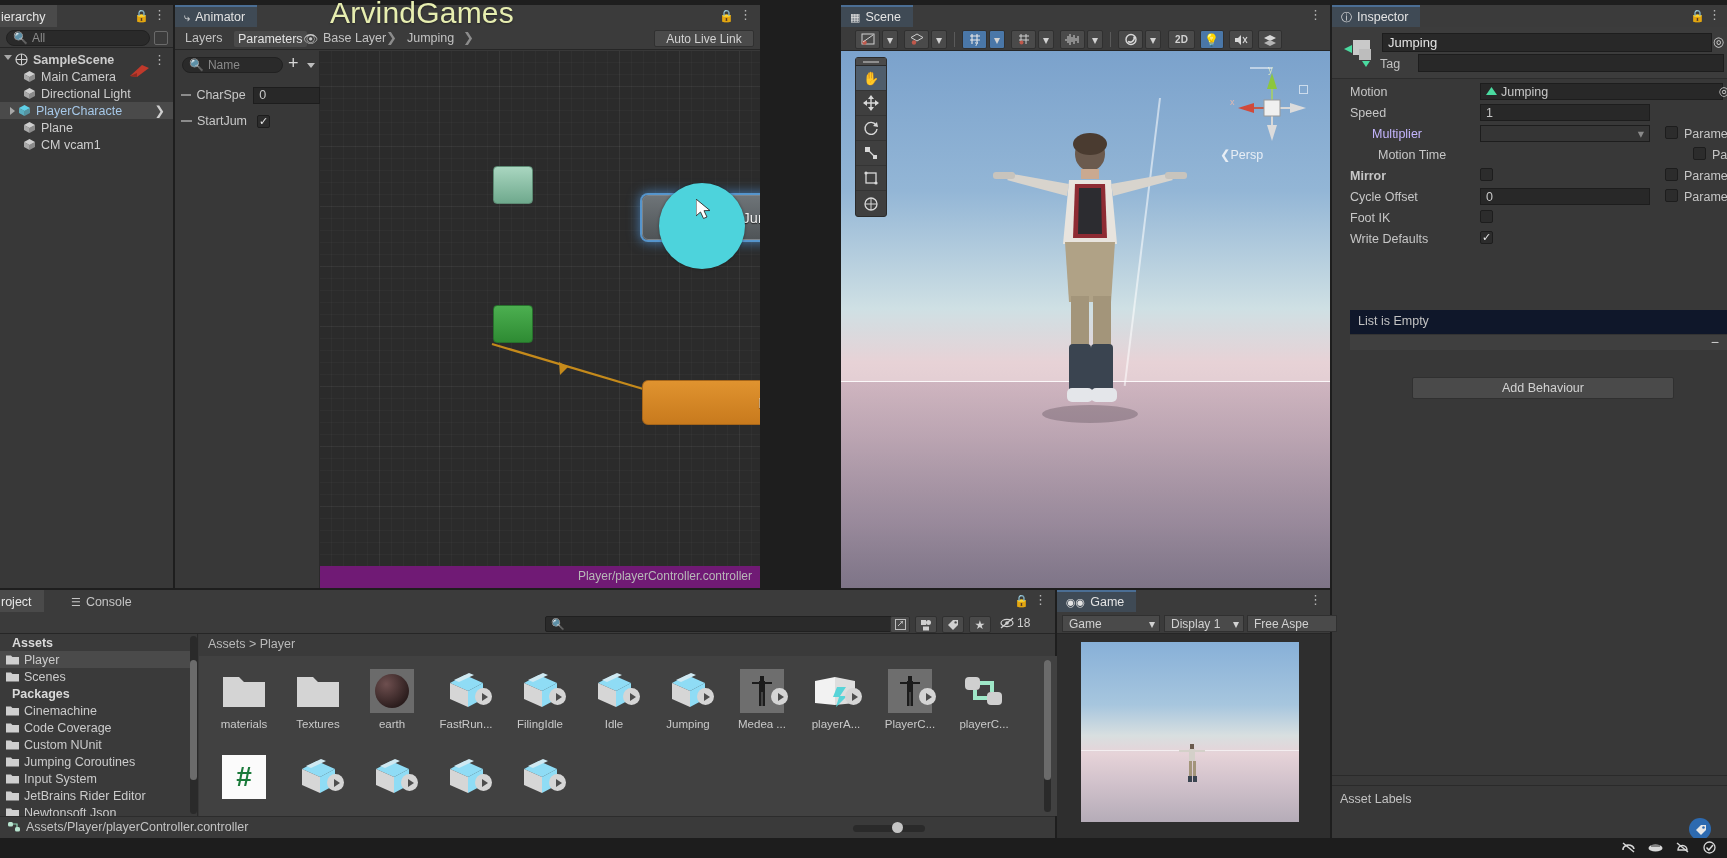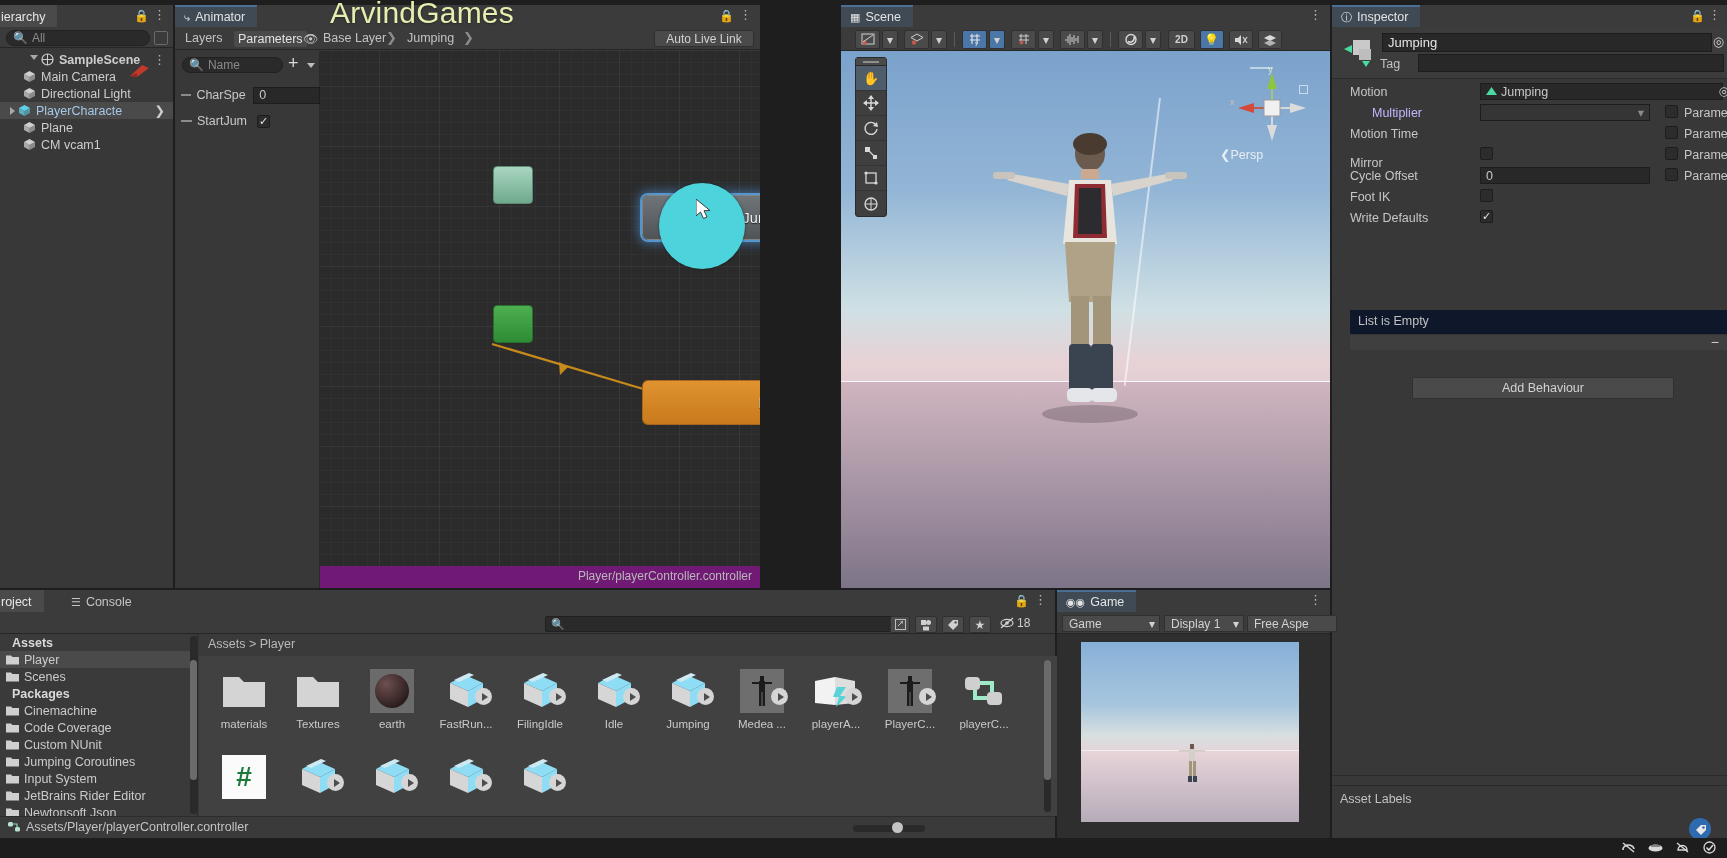--- a/index.html
+++ b/index.html
@@ -105,21 +105,21 @@
     <span class="kebab abs" style="right:7px;top:3px;">⋮</span>
   </div>
   <div class="paneltoolbar" style="left:0;top:22px;width:173px;"></div>
   <div class="searchfield abs" style="left:6px;top:25px;width:144px;">
     <span>🔍</span>
     <span x="All">All</span>
   </div>
   <span class="abs" style="left:154px;top:26px;width:14px;height:14px;border:1px solid #6a6a6a;border-radius:2px;"></span>
 
   <div class="abs" style="left:0;top:46px;width:173px;" id="hierarchy-rows">
-      <div class="row" style="position: relative; padding-left: 26px;">
+      <div class="row" style="position: relative;">
         <span class="tri down" style="margin:0 3px 0 4px;"></span>
         <span class="cube">
           <svg width="13" height="13">
             <circle cx="6.5" cy="6.5" r="5.5" fill="none" stroke="#cfcfcf" stroke-width="1.2"></circle>
             <path d="M6.5 1 L6.5 12 M1 6.5 L12 6.5" stroke="#cfcfcf" stroke-width="1"></path>
           </svg>
         </span>
         <span style="margin-left:5px;font-weight:bold;">SampleScene</span>
         <span class="kebab" style="position:absolute;right:7px;">⋮</span>
       </div>
@@ -452,34 +452,40 @@
         <span class="lbl" style="position:absolute;left:18px;top:2px;">Motion</span>
         <div class="field" style="position:absolute;left:148px;top:0;width:243px;height:17px;gap:4px;">
           <svg width="11" height="9">
             <polygon points="5.5,0 11,8 0,8" fill="#4adba0"></polygon>
           </svg>
           <span>Jumping</span>
         </div>
         <span style="position:absolute;right:-2px;top:1px;color:#cfcfcf;font-size:12px;">◎</span>
       </div>
       <div style="position: relative; height: 21px;">
+        <span class="lbl" style="position:absolute;left:18px;top:2px;">Speed</span>
+        <div class="field" style="position:absolute;left:148px;top:0;width:170px;height:17px;">
+          <span>1</span>
+        </div>
+      </div>
+      <div style="position: relative; height: 21px;">
         <span class="lbl dis" style="position:absolute;left:40px;top:2px;">Multiplier</span>
         <div class="field" style="position:absolute;left:148px;top:0;width:170px;height:17px;background:#353535;justify-content:flex-end;">
           <span style="color:#8a8a8a;">▾</span>
         </div>
         <span class="chk" style="position:absolute;left:333px;top:1px;"></span>
         <span class="lbl" style="position:absolute;left:352px;top:2px;">Parameter</span>
       </div>
-      <div style="position: relative; height: 21px;">
+      <div style="position: relative; height: 21px; margin-left: 28px;">
         <span class="lbl" style="position:absolute;left:18px;top:2px;">Motion Time</span>
         <span class="chk" style="position:absolute;left:333px;top:1px;"></span>
         <span class="lbl" style="position:absolute;left:352px;top:2px;">Parameter</span>
       </div>
       <div style="position: relative; height: 21px;">
-        <span class="lbl" style="position:absolute;left:18px;top:10px;">Mirror</span>
+        <span class="lbl" style="position:absolute;left:18px;top:2px;font-weight:bold;">Mirror</span>
         <span class="chk" style="position:absolute;left:148px;top:1px;"></span>
         <span class="chk" style="position:absolute;left:333px;top:1px;"></span>
         <span class="lbl" style="position:absolute;left:352px;top:2px;">Parameter</span>
       </div>
       <div style="position: relative; height: 21px;">
         <span class="lbl" style="position:absolute;left:18px;top:2px;">Cycle Offset</span>
         <div class="field" style="position:absolute;left:148px;top:0;width:170px;height:17px;">
           <span>0</span>
         </div>
         <span class="chk" style="position:absolute;left:333px;top:1px;"></span>

